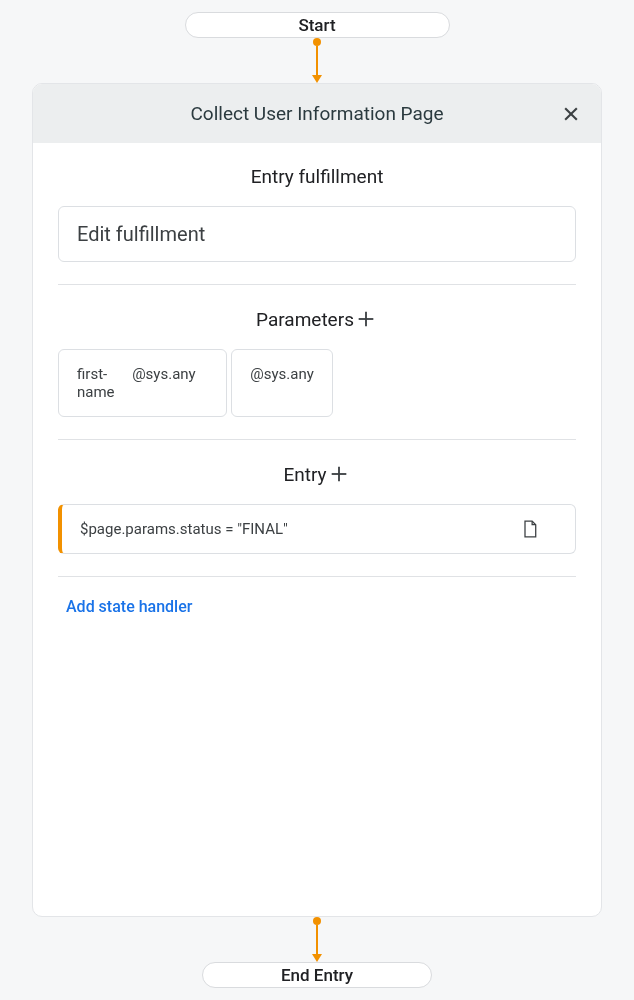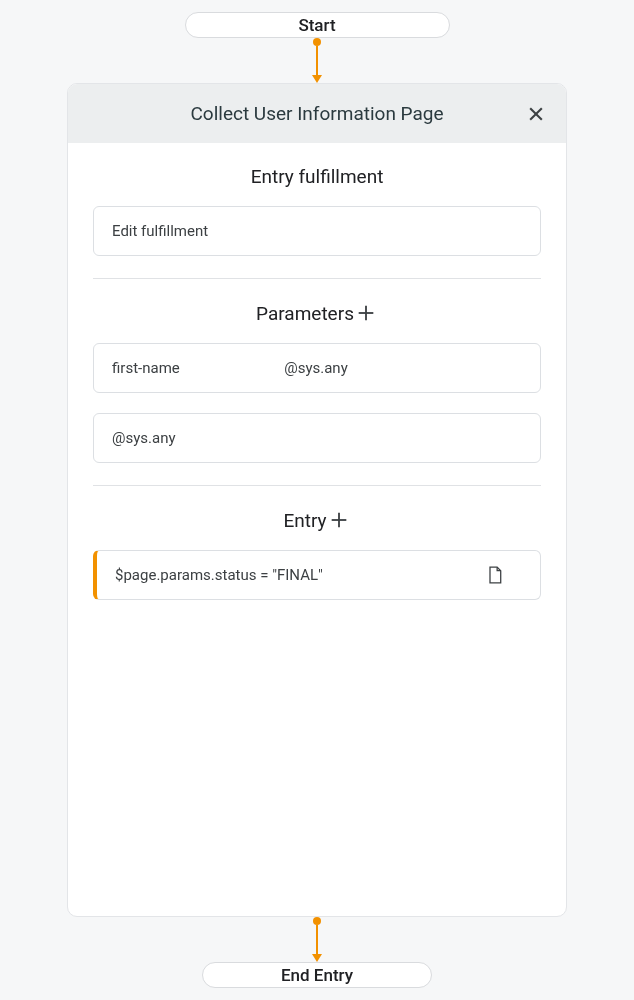--- a/index.html
+++ b/index.html
@@ -48,21 +48,21 @@
       min-height: 18px;
     }
     .connector .arrow {
       width: 0;
       height: 0;
       border-left: 5px solid transparent;
       border-right: 5px solid transparent;
       border-top: 8px solid #f29100;
     }
     .panel {
-      width: 500px;
+      width: 570px;
       background: #fff;
       border: 1px solid #e3e5e8;
       border-radius: 10px;
       overflow: hidden;
       display: flex;
       flex-direction: column;
       flex: 1;
     }
     .panel-header {
       background: #eceeef;
@@ -128,28 +128,28 @@
     .plus-btn svg {
       width: 22px;
       height: 22px;
       stroke: #3c4043;
       stroke-width: 2;
     }
     .field-box {
       border: 1px solid #dcdfe3;
       border-radius: 6px;
       padding: 15px 18px;
-      font-size: 15px;
+      font-size: 20px;
       color: #3c4043;
       cursor: pointer;
     }
     .param-list {
       display: flex;
-      flex-direction: column;
-      gap: 20px;
+      flex-direction: row;
+      gap: 4px;
     }
     .param-row {
       border: 1px solid #dcdfe3;
       border-radius: 6px;
       padding: 15px 18px;
       display: flex;
       font-size: 15px;
       color: #3c4043;
       cursor: pointer;
     }
@@ -262,20 +262,25 @@
         <span>$page.params.status = "FINAL"</span>
         <span class="route-icon">
           <svg viewBox="0 0 24 28">
             <path d="M5 3 H15 L20 8 V25 H5 Z"></path>
             <path d="M15 3 V8 H20"></path>
           </svg>
         </span>
       </div>
     </div>
 
+    <div class="section" style="border-top:1px solid #e0e2e5; padding-top:0;">
+      <span class="link-btn">
+        <span>Add state handler</span>
+      </span>
+    </div>
 
   </div>
 </div>
 
 <div class="connector">
   <div class="dot"></div>
   <div class="line"></div>
   <div class="arrow"></div>
 </div>
 

